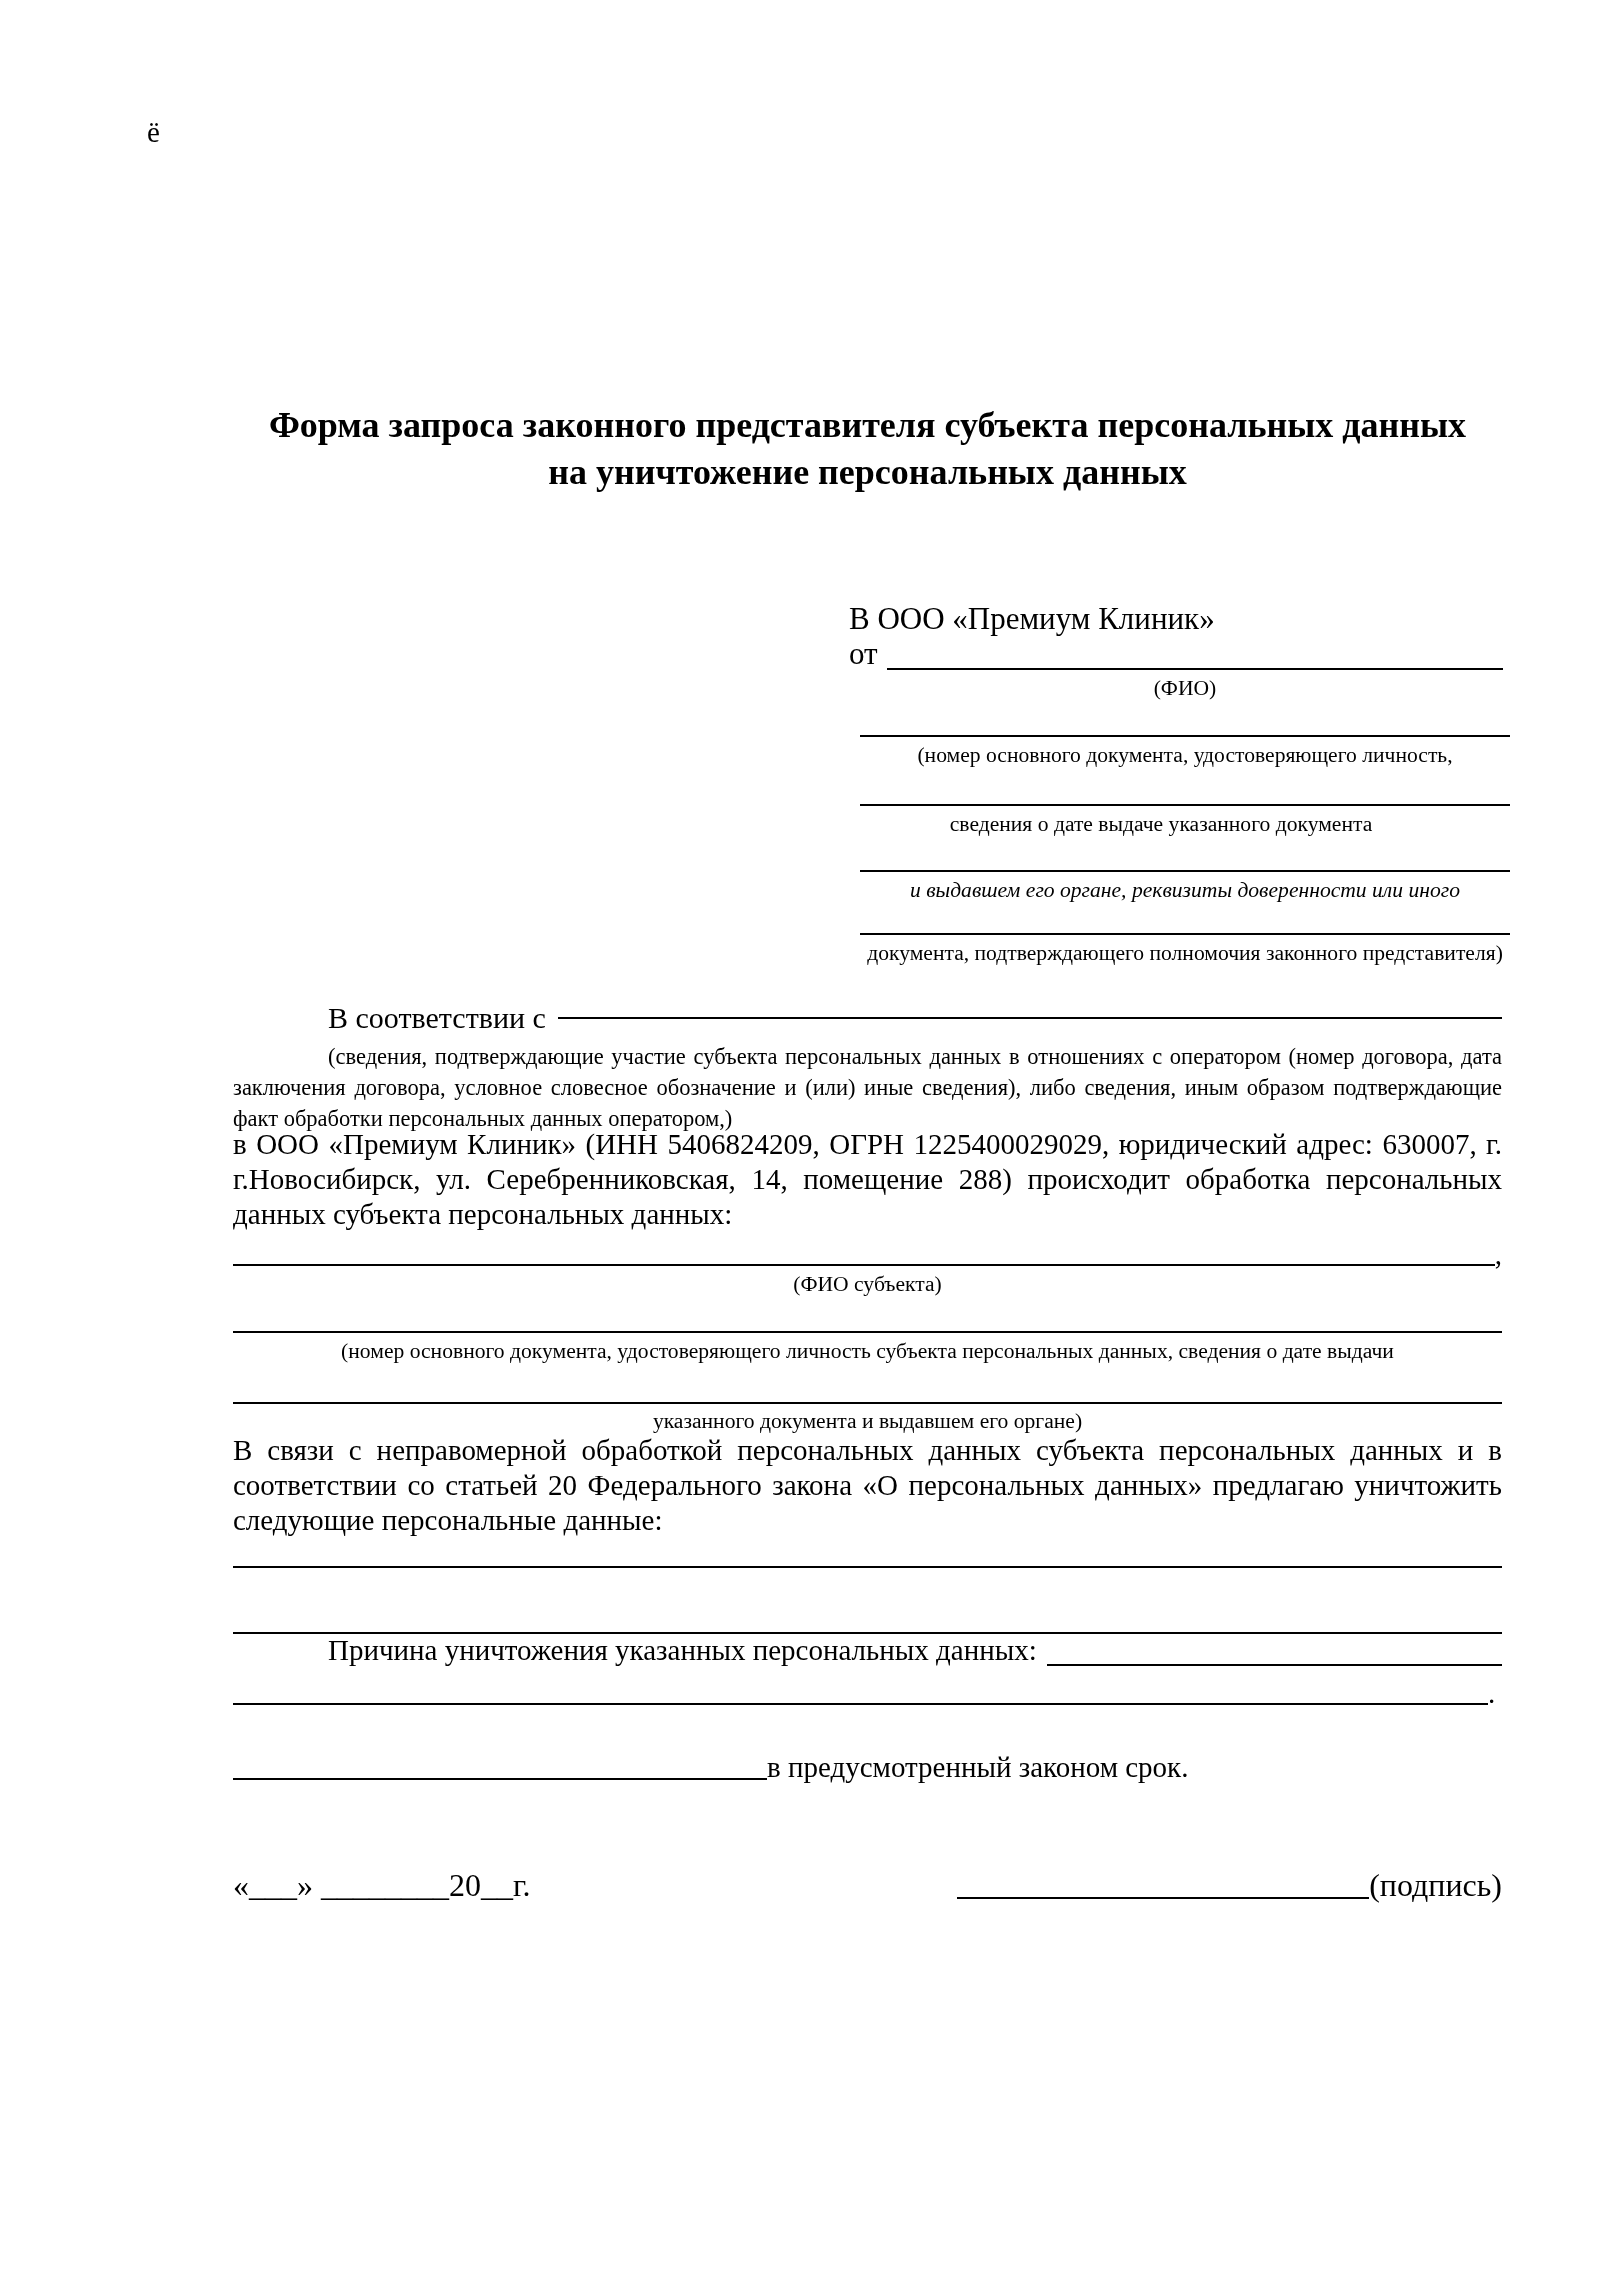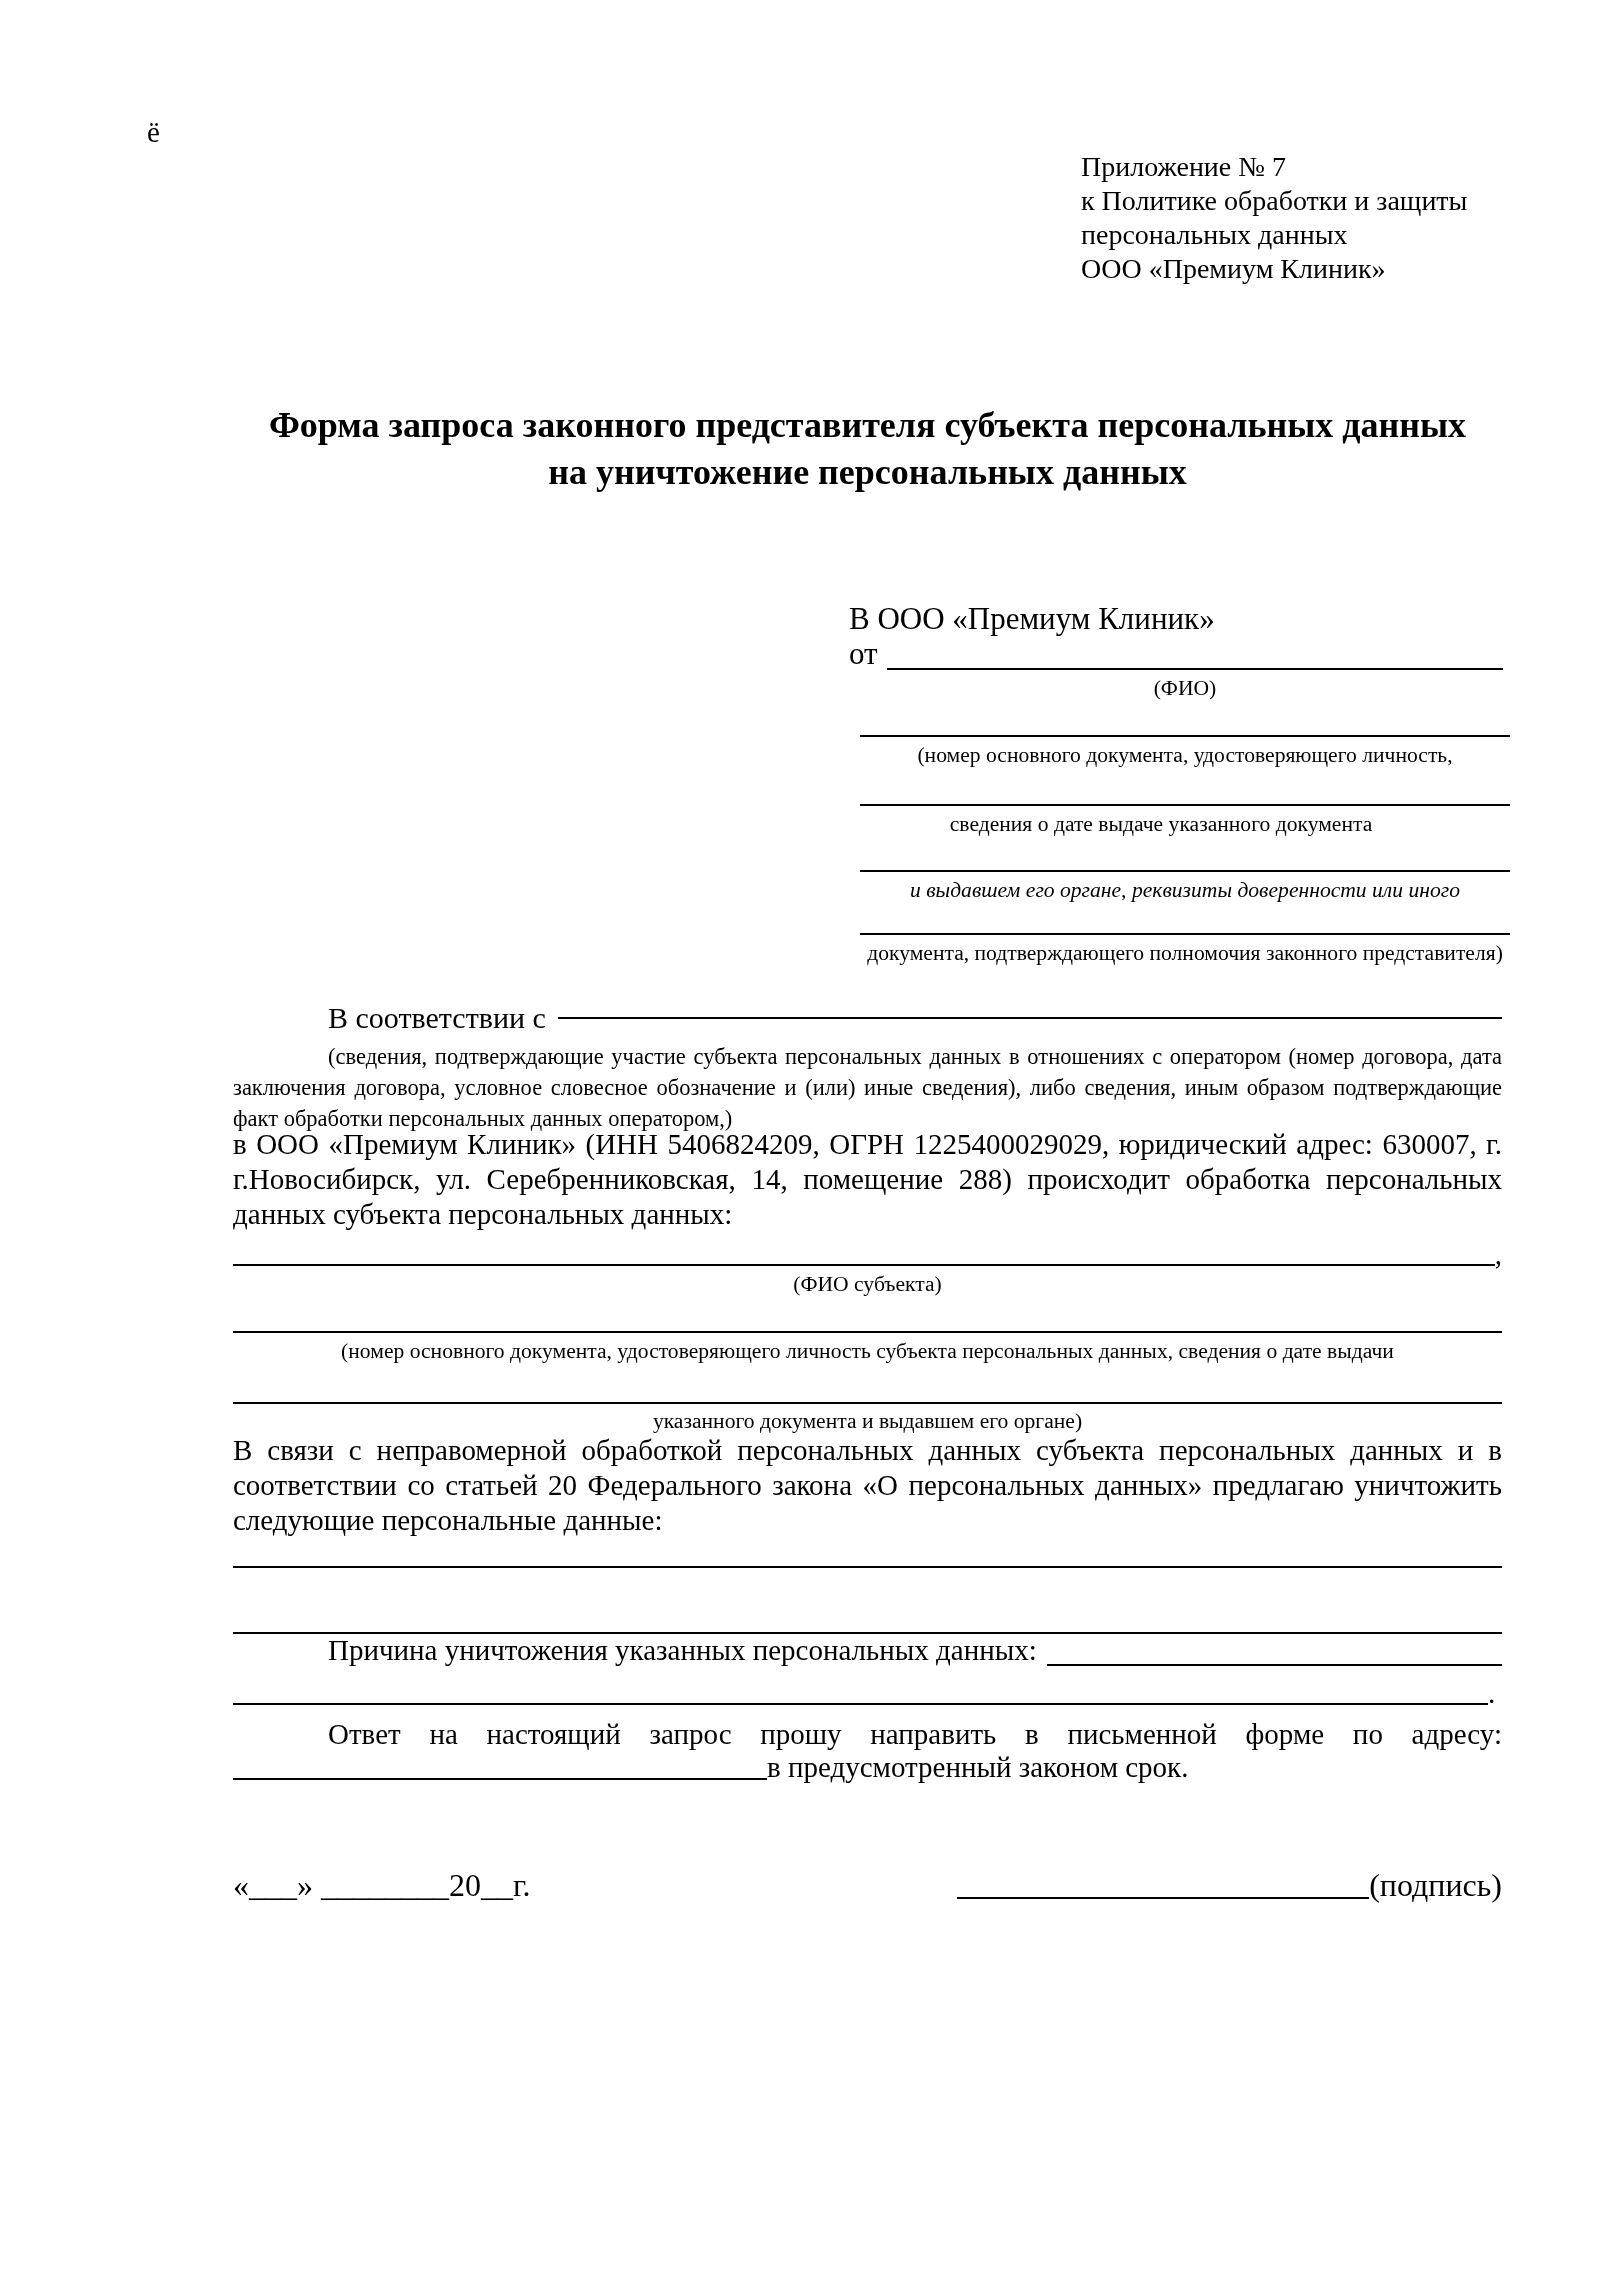--- a/index.html
+++ b/index.html
@@ -25,26 +25,20 @@
   .smallpar{font-size:22.5px;line-height:31px;text-align:justify;text-indent:95px;}
   .bodypar{font-size:29px;line-height:35px;text-align:justify;}
 </style>
 </head>
 <body>
 
 <div class="page">
 
   <div class="abs" style="left:147px;top:116px;font-size:29px;">ё</div>
 
-  <div class="abs" style="left:1081px;top:150px;width:431px;">
-    <div class="hdr-line">Приложение № 7</div>
-    <div class="hdr-line">к Политике обработки и защиты</div>
-    <div class="hdr-line">персональных данных</div>
-    <div class="hdr-line">ООО «Премиум Клиник»</div>
-  </div>
 
   <div class="abs title" style="left:233px;top:402px;width:1269px;">
     <div>Форма запроса законного представителя субъекта персональных данных</div>
     <div>на уничтожение персональных данных</div>
   </div>
 
   <div class="abs addr-big" style="left:849px;top:600px;">В ООО «Премиум Клиник»</div>
 
   <div class="abs fillrow addr-big" style="left:849px;top:637px;width:654px;height:33px;">
     <span style="line-height:33px;padding-right:9.8px;">от</span>
@@ -93,21 +87,20 @@
   <div class="abs fillrow" style="left:233px;top:1635px;width:1269px;height:31px;font-size:29px;">
     <span style="line-height:31px;margin-left:95px;padding-right:9.8px;white-space:nowrap;">Причина уничтожения указанных персональных данных:</span>
     <span class="uline"></span>
   </div>
 
   <div class="abs fillrow" style="left:233px;top:1674px;width:1269px;height:31px;font-size:29px;">
     <span class="uline" style="max-width:1255px;"></span>
     <span style="line-height:39px;">.</span>
   </div>
 
-  <div class="abs" style="left:233px;top:1717px;width:1269px;font-size:29px;line-height:34px;text-align:justify;text-align-last:justify;text-indent:95px;">Ответ на настоящий запрос прошу направить в письменной форме по адресу:</div>
 
   <div class="abs fillrow" style="left:233px;top:1751px;width:1269px;height:29px;font-size:29px;">
     <span class="uline" style="flex:0 0 534px;"></span>
     <span style="line-height:33px;white-space:nowrap;">в предусмотренный законом срок.</span>
   </div>
 
   <div class="abs fillrow" style="left:233px;top:1868px;width:1269px;height:31px;font-size:32px;">
     <span style="line-height:35px;white-space:nowrap;">«___» ________20__г.</span>
     <span style="flex:1 1 auto;"></span>
     <span class="uline" style="flex:0 0 412px;"></span>

